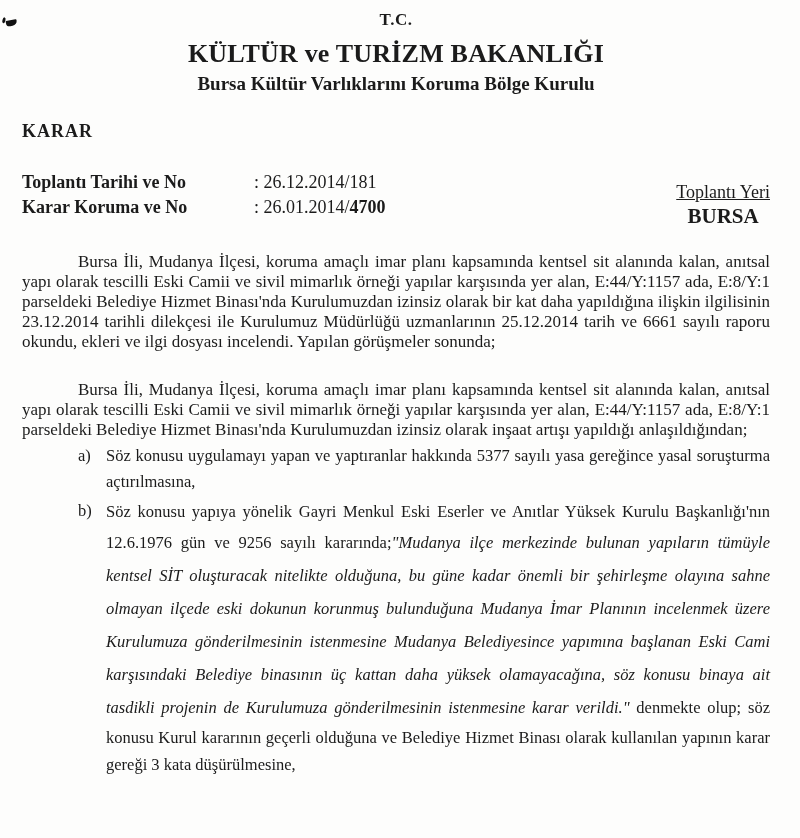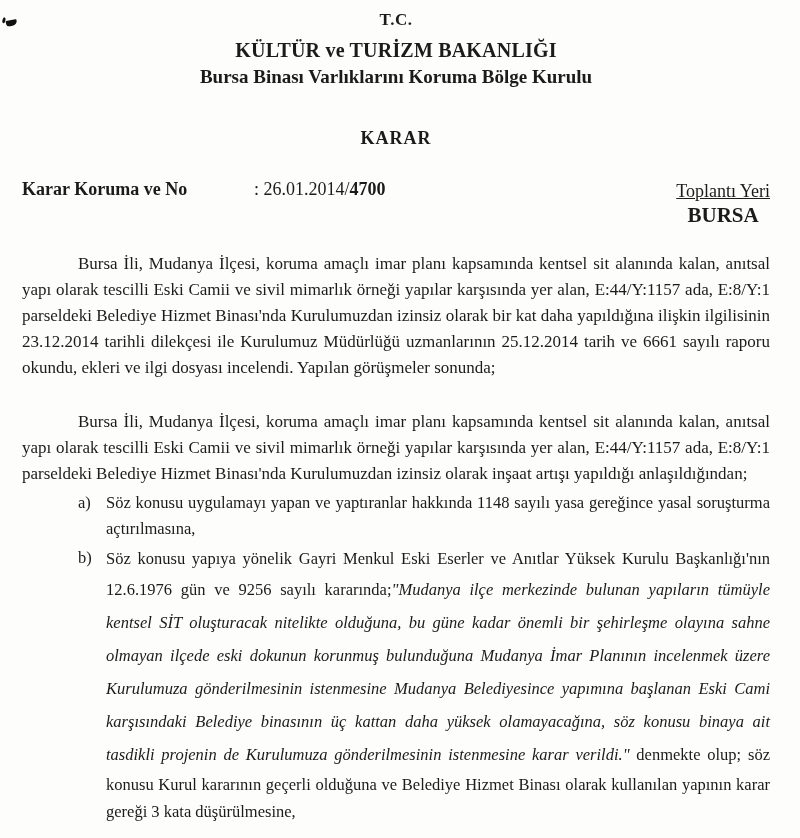--- a/index.html
+++ b/index.html
@@ -46,65 +46,64 @@
 
   .doc-header { text-align: center; }
   .tc {
     font-weight: bold;
     font-size: 17px;
     letter-spacing: 0.5px;
     padding-top: 2px;
   }
   .ministry {
     font-weight: bold;
-    font-size: 20px;
+    font-size: 26px;
     margin-top: 9px;
     letter-spacing: 0.2px;
   }
   .board {
     font-weight: bold;
     font-size: 19px;
     margin-top: 4px;
   }
   .doc-title {
-    text-align: center;
     font-weight: bold;
     font-size: 18px;
     letter-spacing: 1px;
-    margin-top: 40px;
+    margin-top: 26px;
   }
 
   .meta {
     display: flex;
     justify-content: space-between;
     align-items: flex-start;
     margin-top: 28px;
   }
   .meta-left { font-size: 18px; }
   .meta-row { display: flex; line-height: 25px; }
   .meta-label {
     font-weight: bold;
     width: 232px;
     display: inline-block;
   }
   .meta-value { white-space: pre; }
   .meta-value b { font-weight: bold; }
   .meta-right {
     text-align: center;
     font-size: 18px;
-    margin-top: 2px;
+    margin-top: 10px;
   }
   .place-label { text-decoration: underline; line-height: 24px; }
   .place-value { font-weight: bold; font-size: 21px; line-height: 24px; }
 
   main { margin-top: 24px; }
   .para {
     margin: 0;
     font-size: 17px;
-    line-height: 26px;
+    line-height: 20px;
     text-align: justify;
     text-indent: 56px;
   }
   .para + .para { margin-top: 28px; }
 
   .list-item {
     display: flex;
     margin-left: 56px;
     font-size: 16.5px;
     line-height: 26px;
@@ -126,45 +125,49 @@
 </head>
 <body>
 
 <div class="page">
 
   <span class="ink-mark"></span>
 
   <header class="doc-header">
     <div class="tc">T.C.</div>
     <div class="ministry">KÜLTÜR ve TURİZM BAKANLIĞI</div>
-    <div class="board">Bursa Binası Varlıklarını Koruma Bölge Kurulu</div>
+    <div class="board">Bursa Kültür Varlıklarını Koruma Bölge Kurulu</div>
   </header>
 
   <div class="doc-title">KARAR</div>
 
   <section class="meta">
     <div class="meta-left">
+      <div class="meta-row">
+        <span class="meta-label">Toplantı Tarihi ve No</span>
+        <span class="meta-value">: 26.12.2014/181</span>
+      </div>
       <div class="meta-row">
         <span class="meta-label">Karar Koruma ve No</span>
         <span class="meta-value"><span>: 26.01.2014/</span><b>4700</b></span>
       </div>
     </div>
     <div class="meta-right">
       <div class="place-label">Toplantı Yeri</div>
       <div class="place-value">BURSA</div>
     </div>
   </section>
 
   <main>
     <p class="para">Bursa İli, Mudanya İlçesi, koruma amaçlı imar planı kapsamında kentsel sit alanında kalan, anıtsal yapı olarak tescilli Eski Camii ve sivil mimarlık örneği yapılar karşısında yer alan, E:44/Y:1157 ada, E:8/Y:1 parseldeki Belediye Hizmet Binası'nda Kurulumuzdan izinsiz olarak bir kat daha yapıldığına ilişkin ilgilisinin 23.12.2014 tarihli dilekçesi ile Kurulumuz Müdürlüğü uzmanlarının 25.12.2014 tarih ve 6661 sayılı raporu okundu, ekleri ve ilgi dosyası incelendi. Yapılan görüşmeler sonunda;</p>
     <p class="para">Bursa İli, Mudanya İlçesi, koruma amaçlı imar planı kapsamında kentsel sit alanında kalan, anıtsal yapı olarak tescilli Eski Camii ve sivil mimarlık örneği yapılar karşısında yer alan, E:44/Y:1157 ada, E:8/Y:1 parseldeki Belediye Hizmet Binası'nda Kurulumuzdan izinsiz olarak inşaat artışı yapıldığı anlaşıldığından;</p>
 
     <div class="list-item item-a">
       <span class="marker">a)</span>
-      <span class="item-text">Söz konusu uygulamayı yapan ve yaptıranlar hakkında 1148 sayılı yasa gereğince yasal soruşturma açtırılmasına,</span>
+      <span class="item-text">Söz konusu uygulamayı yapan ve yaptıranlar hakkında 5377 sayılı yasa gereğince yasal soruşturma açtırılmasına,</span>
     </div>
 
     <div class="list-item item-b">
       <span class="marker">b)</span>
       <span class="item-text"><span>Söz konusu yapıya yönelik Gayri Menkul Eski Eserler ve Anıtlar Yüksek Kurulu Başkanlığı'nın 12.6.1976 gün ve 9256 sayılı kararında;</span><em class="quote">"Mudanya ilçe merkezinde bulunan yapıların tümüyle kentsel SİT oluşturacak nitelikte olduğuna, bu güne kadar önemli bir şehirleşme olayına sahne olmayan ilçede eski dokunun korunmuş bulunduğuna Mudanya İmar Planının incelenmek üzere Kurulumuza gönderilmesinin istenmesine Mudanya Belediyesince yapımına başlanan Eski Cami karşısındaki Belediye binasının üç kattan daha yüksek olamayacağına, söz konusu binaya ait tasdikli projenin de Kurulumuza gönderilmesinin istenmesine karar verildi."</em><span> denmekte olup; söz konusu Kurul kararının geçerli olduğuna ve Belediye Hizmet Binası olarak kullanılan yapının karar gereği 3 kata düşürülmesine,</span></span>
     </div>
   </main>
 
 </div>
 

